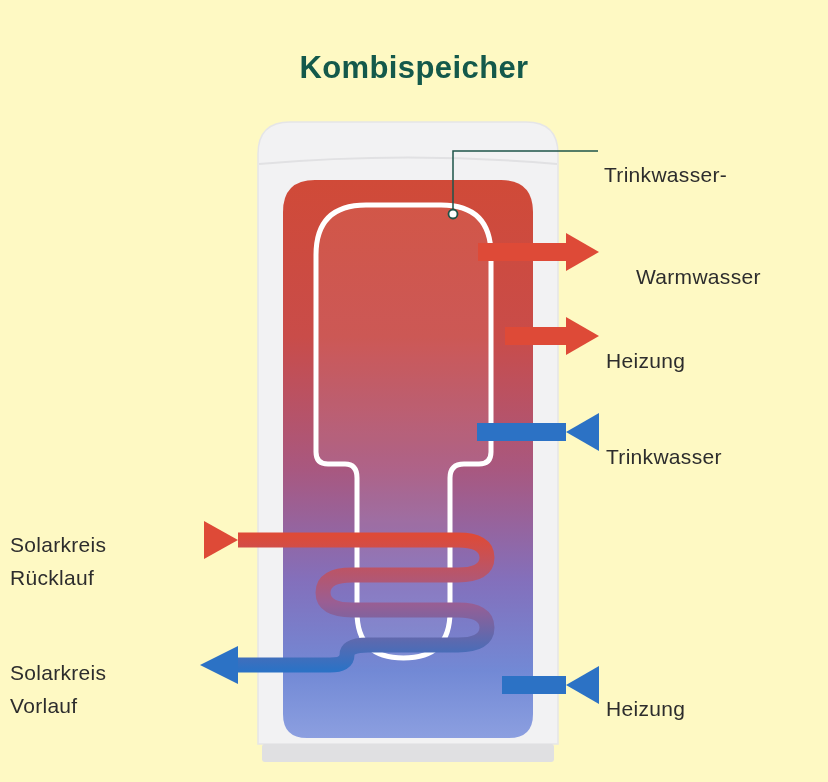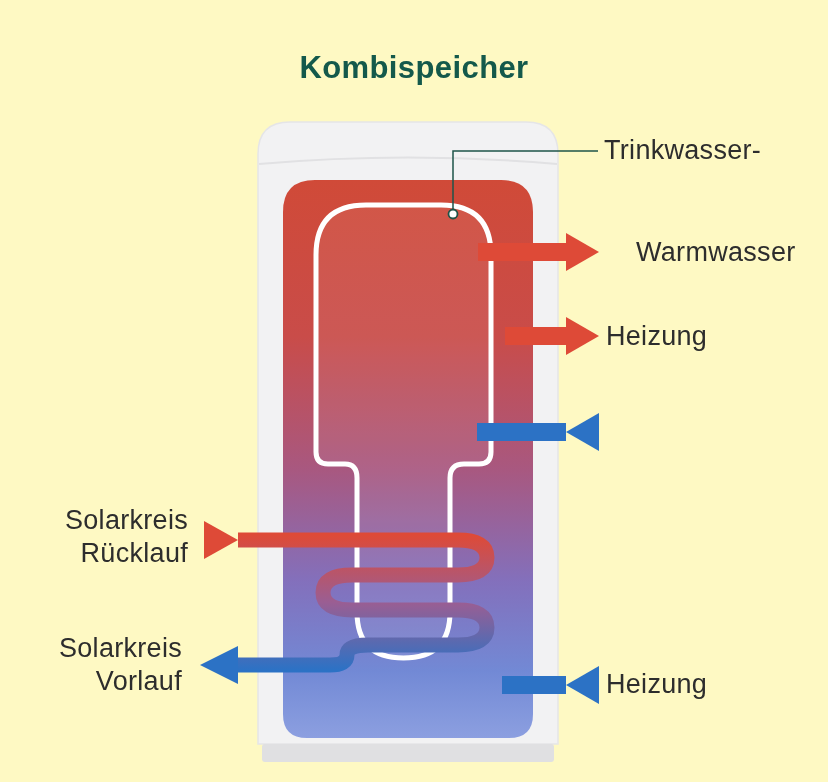--- a/index.html
+++ b/index.html
@@ -18,27 +18,28 @@
     top: 51px;
     text-align: center;
     font-size: 31px;
     line-height: 34px;
     font-weight: 700;
     letter-spacing: 0.4px;
     color: #14594B;
   }
   .label {
     position: absolute;
-    font-size: 27px;
+    font-size: 21px;
     line-height: 33px;
     letter-spacing: 0.3px;
     color: #2D2D2D;
     white-space: nowrap;
+    margin-top: 24px;
   }
-  .label-right { text-align: right; }
+  .label-right { }
 </style>
 </head>
 <body>
 
 <div id="canvas">
 
   <svg id="tank-svg" width="828" height="782" viewBox="0 0 828 782">
     <defs>
       <linearGradient id="tankGrad" gradientUnits="userSpaceOnUse" x1="0" y1="180" x2="0" y2="738">
         <stop offset="0" stop-color="#D04A38"></stop>
@@ -98,20 +99,21 @@
   <div class="title">Kombispeicher</div>
 
   <div class="label" style="left:604px; top:134px;">
     <div>Trinkwasser-</div>
   </div>
 
   <div class="label" style="left:636px; top:236px;">Warmwasser</div>
 
   <div class="label" style="left:606px; top:320px;">Heizung</div>
 
+  <div class="label" style="left:606px; top:416px;">Trinkwasser</div>
 
   <div class="label" style="left:606px; top:668px;">Heizung</div>
 
   <div class="label label-right" style="left:10px; top:504px; width:178px;">
     <div>Solarkreis</div>
     <div>Rücklauf</div>
   </div>
 
   <div class="label label-right" style="left:10px; top:632px; width:172px;">
     <div>Solarkreis</div>

